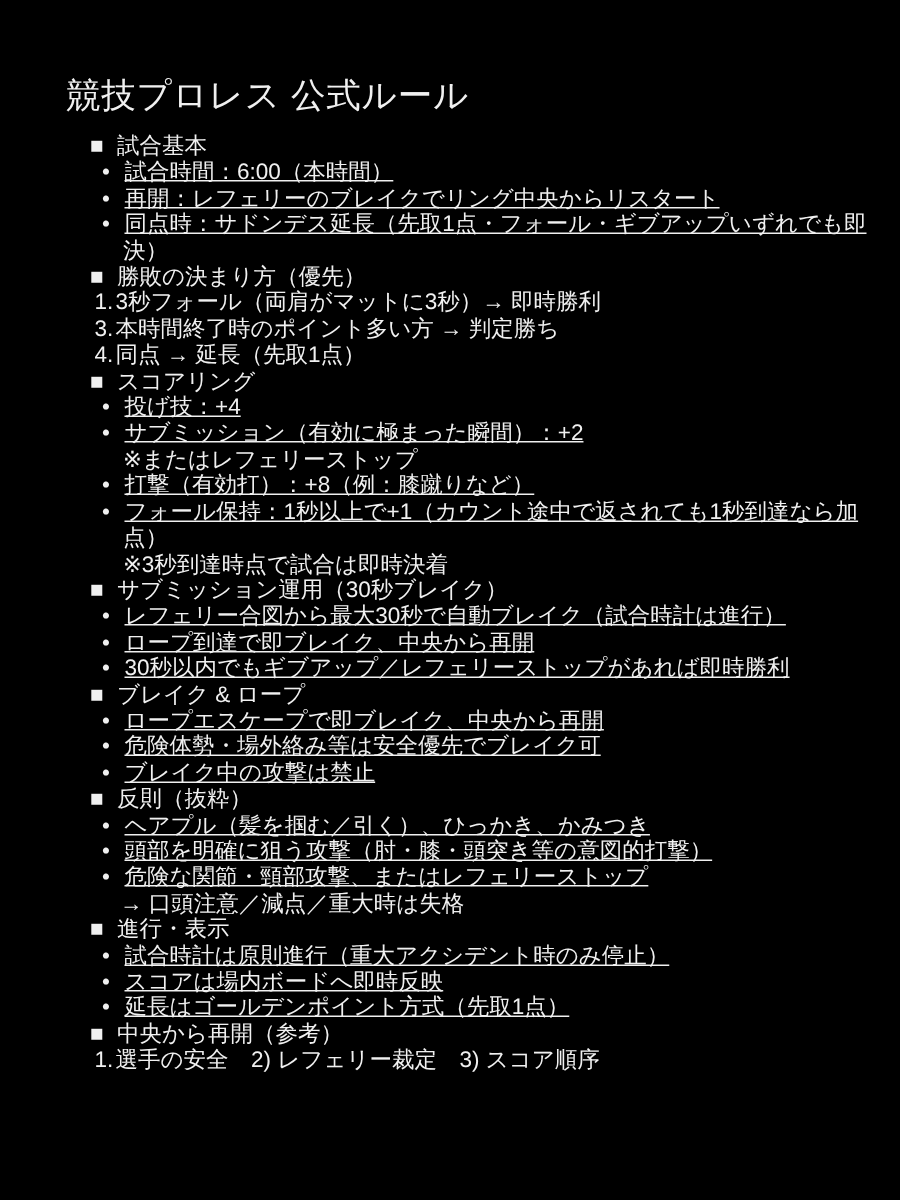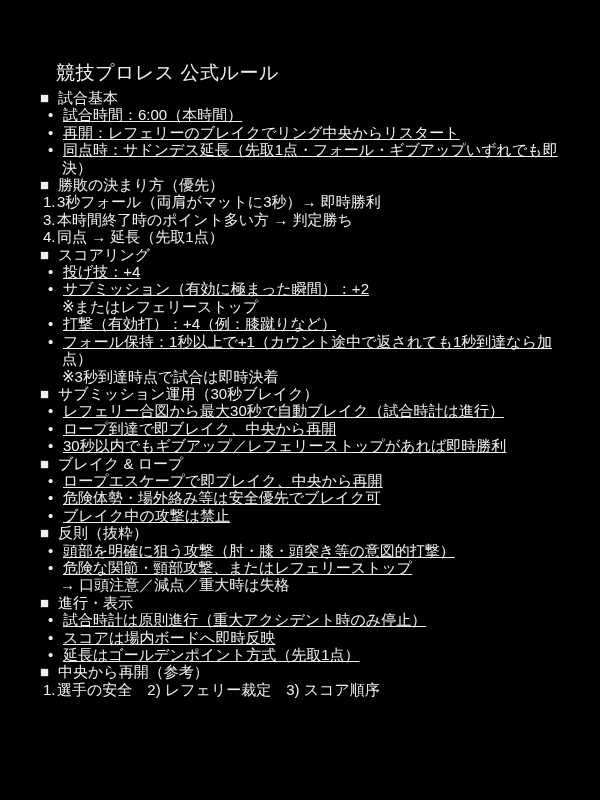--- a/index.html
+++ b/index.html
@@ -18,33 +18,34 @@
     height: 800px;
     background: var(--bg);
     color: var(--fg);
     font-family: "Liberation Sans", "DejaVu Sans", sans-serif;
     overflow: hidden;
   }
   .title {
     position: absolute;
     left: 40px;
     top: 44px;
-    margin: 16px;
-    font-size: 19px;
+    margin: 4px;
+    font-size: 23px;
     font-weight: 400;
     letter-spacing: 0.5px;
     white-space: nowrap;
   }
   .doc {
     position: absolute;
     left: 0;
     top: 89px;
     width: 552px;
     font-size: 15px;
     line-height: 17.4px;
+    padding-left: 20px;
   }
   .line { white-space: nowrap; }
   .line .marker { display: inline-block; }
   .line.heading  { padding-left: 40px; }
   .line.heading .marker  { width: 18px; }
   .line.bullet   { padding-left: 48px; text-decoration: underline; }
   .line.bullet .marker   { width: 15px; }
   .line.numbered { padding-left: 43px; }
   .line.numbered .marker { width: 14px; }
   .line.cont, .line.note { padding-left: 62px; }
@@ -62,33 +63,34 @@
       <div class="line bullet"><span class="marker">•</span><span class="text">同点時：サドンデス延長（先取1点・フォール・ギブアップいずれでも即</span></div>
       <div class="line cont"><span class="text">決）</span></div>
       <div class="line heading"><span class="marker">■</span><span class="text">勝敗の決まり方（優先）</span></div>
       <div class="line numbered"><span class="marker">1.</span><span class="text">3秒フォール（両肩がマットに3秒）→ 即時勝利</span></div>
       <div class="line numbered"><span class="marker">3.</span><span class="text">本時間終了時のポイント多い方 → 判定勝ち</span></div>
       <div class="line numbered"><span class="marker">4.</span><span class="text">同点 → 延長（先取1点）</span></div>
       <div class="line heading"><span class="marker">■</span><span class="text">スコアリング</span></div>
       <div class="line bullet"><span class="marker">•</span><span class="text">投げ技：+4</span></div>
       <div class="line bullet"><span class="marker">•</span><span class="text">サブミッション（有効に極まった瞬間）：+2</span></div>
       <div class="line note"><span class="text">※またはレフェリーストップ</span></div>
-      <div class="line bullet"><span class="marker">•</span><span class="text">打撃（有効打）：+4（例：膝蹴りなど）</span></div>
+      <div class="line bullet"><span class="marker">•</span><span class="text">打撃（有効打）：+8（例：膝蹴りなど）</span></div>
       <div class="line bullet"><span class="marker">•</span><span class="text">フォール保持：1秒以上で+1（カウント途中で返されても1秒到達なら加</span></div>
       <div class="line cont"><span class="text">点）</span></div>
       <div class="line note"><span class="text">※3秒到達時点で試合は即時決着</span></div>
       <div class="line heading"><span class="marker">■</span><span class="text">サブミッション運用（30秒ブレイク）</span></div>
       <div class="line bullet"><span class="marker">•</span><span class="text">レフェリー合図から最大30秒で自動ブレイク（試合時計は進行）</span></div>
       <div class="line bullet"><span class="marker">•</span><span class="text">ロープ到達で即ブレイク、中央から再開</span></div>
       <div class="line bullet"><span class="marker">•</span><span class="text">30秒以内でもギブアップ／レフェリーストップがあれば即時勝利</span></div>
       <div class="line heading"><span class="marker">■</span><span class="text">ブレイク &amp; ロープ</span></div>
       <div class="line bullet"><span class="marker">•</span><span class="text">ロープエスケープで即ブレイク、中央から再開</span></div>
       <div class="line bullet"><span class="marker">•</span><span class="text">危険体勢・場外絡み等は安全優先でブレイク可</span></div>
       <div class="line bullet"><span class="marker">•</span><span class="text">ブレイク中の攻撃は禁止</span></div>
       <div class="line heading"><span class="marker">■</span><span class="text">反則（抜粋）</span></div>
+      <div class="line bullet"><span class="marker">•</span><span class="text">ヘアプル（髪を掴む／引く）、ひっかき、かみつき</span></div>
       <div class="line bullet"><span class="marker">•</span><span class="text">頭部を明確に狙う攻撃（肘・膝・頭突き等の意図的打撃）</span></div>
       <div class="line bullet"><span class="marker">•</span><span class="text">危険な関節・頸部攻撃、またはレフェリーストップ</span></div>
       <div class="line arrow"><span class="text">→ 口頭注意／減点／重大時は失格</span></div>
       <div class="line heading"><span class="marker">■</span><span class="text">進行・表示</span></div>
       <div class="line bullet"><span class="marker">•</span><span class="text">試合時計は原則進行（重大アクシデント時のみ停止）</span></div>
       <div class="line bullet"><span class="marker">•</span><span class="text">スコアは場内ボードへ即時反映</span></div>
       <div class="line bullet"><span class="marker">•</span><span class="text">延長はゴールデンポイント方式（先取1点）</span></div>
       <div class="line heading"><span class="marker">■</span><span class="text">中央から再開（参考）</span></div>
       <div class="line numbered"><span class="marker">1.</span><span class="text">選手の安全　2) レフェリー裁定　3) スコア順序</span></div>
     </div>

